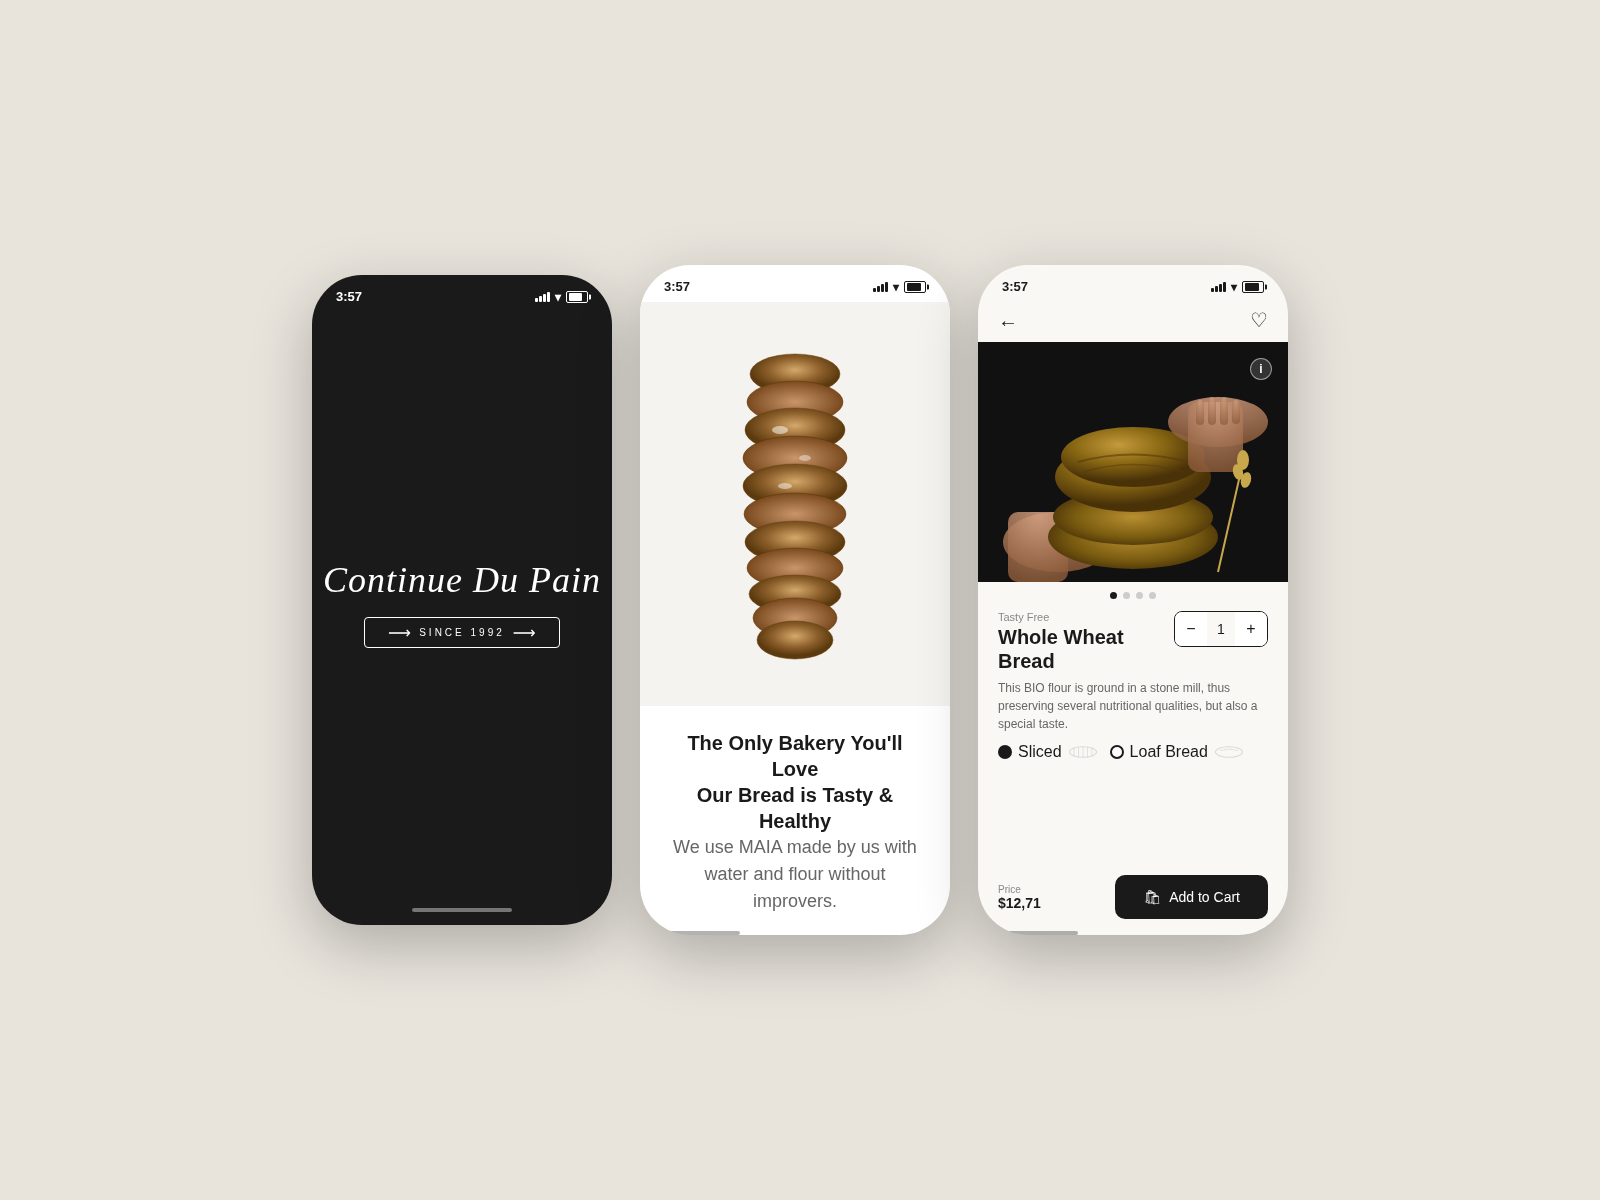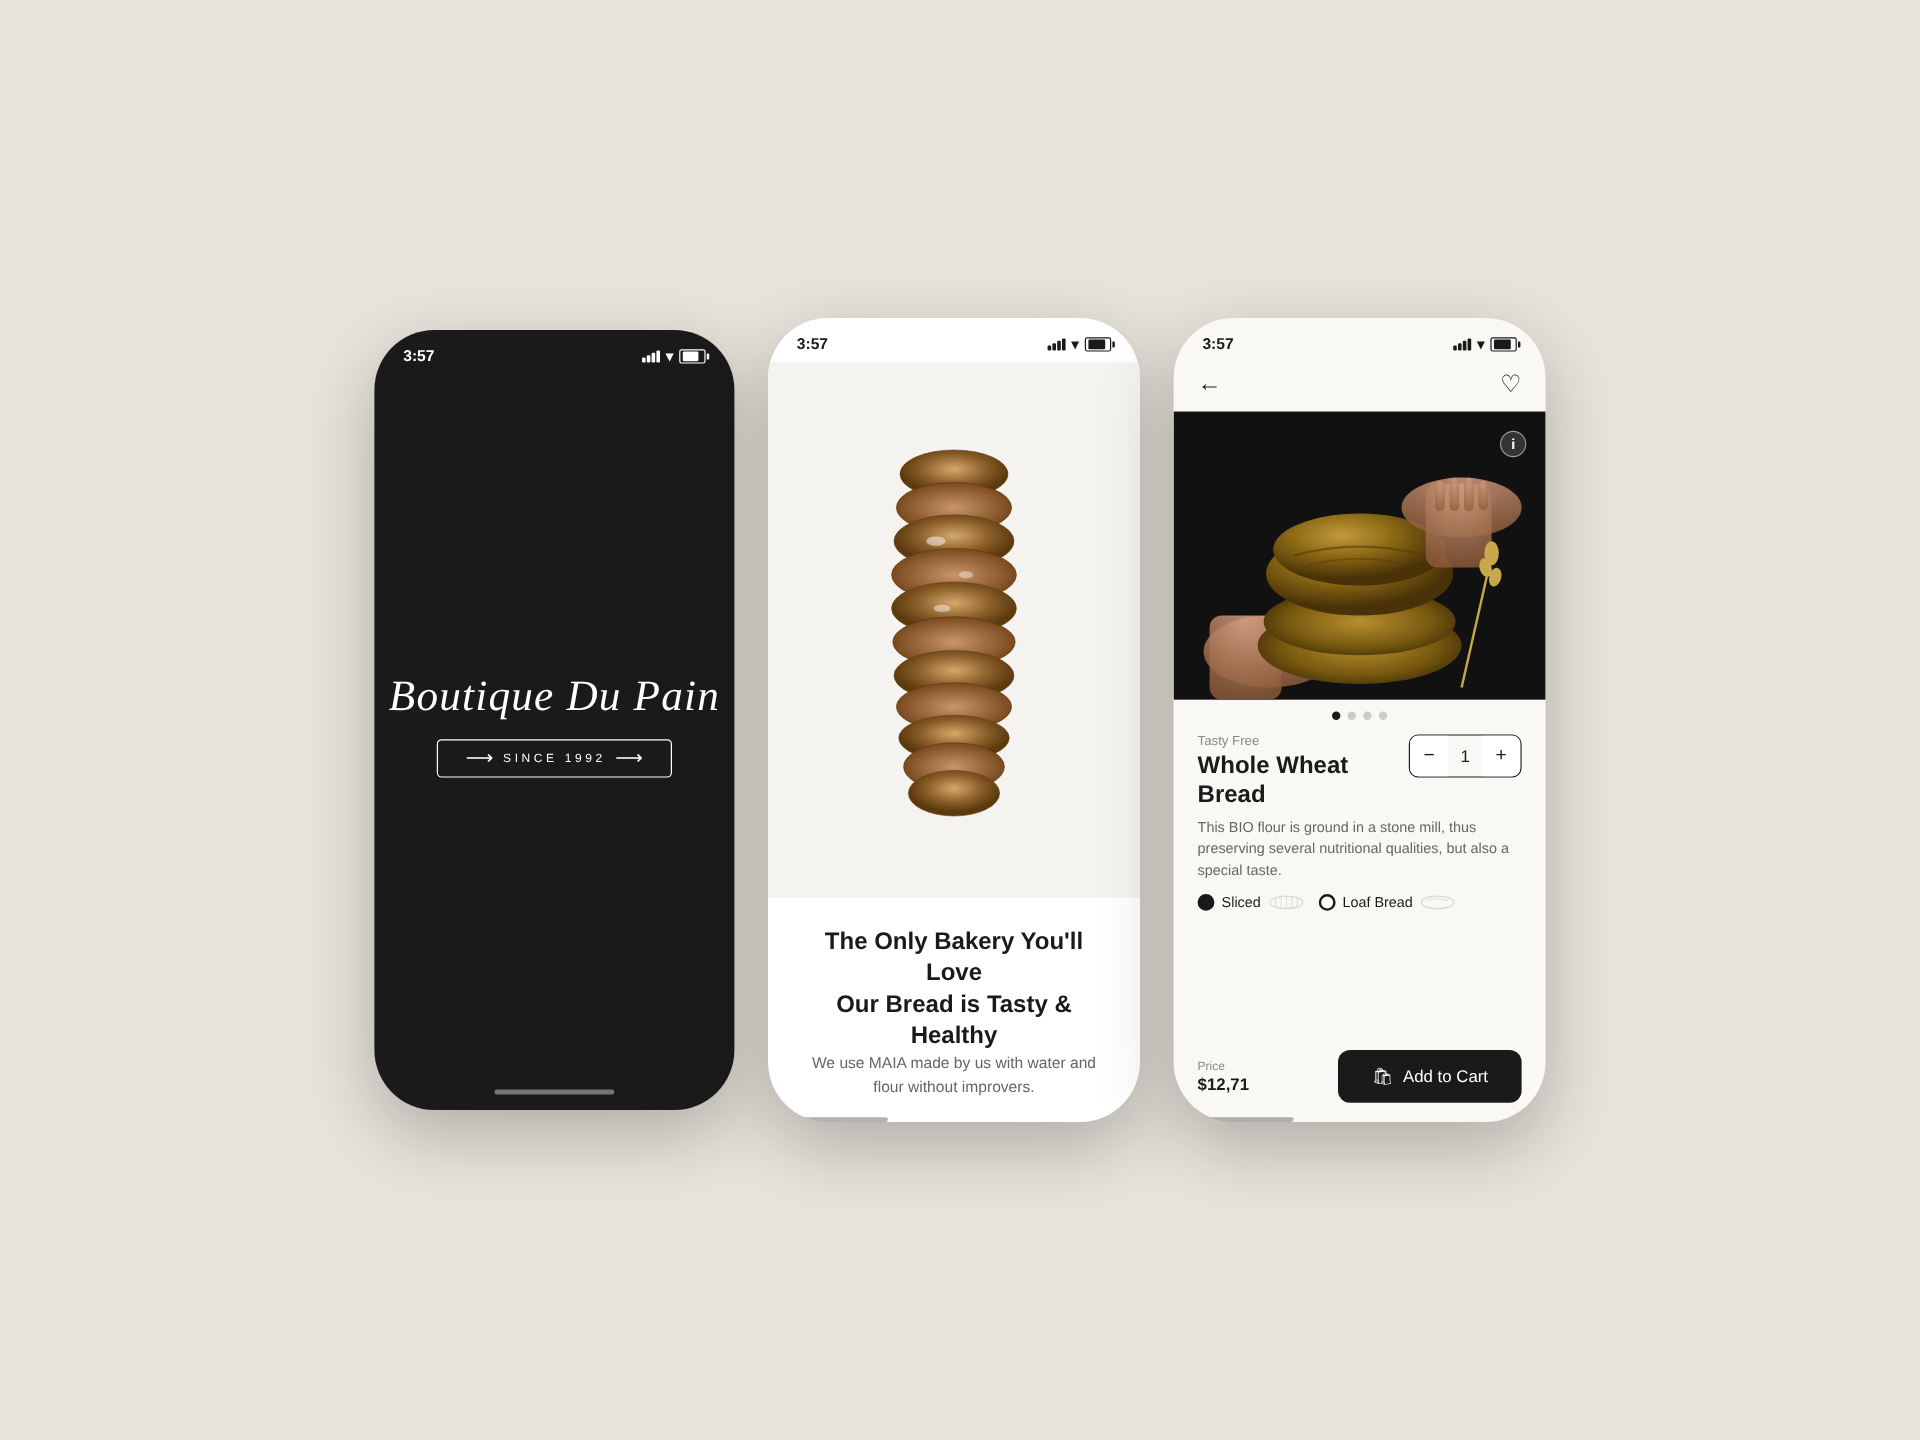--- a/index.html
+++ b/index.html
@@ -146,21 +146,21 @@
 
     .phone-2 .headline {
       font-size: 20px;
       font-weight: 700;
       color: #1a1a1a;
       text-align: center;
       line-height: 1.3;
     }
 
     .phone-2 .subtext {
-      font-size: 13px;
+      font-size: 18px;
       color: #666;
       text-align: center;
       line-height: 1.5;
     }
 
     .phone-2 .cta-button {
       background: #1a1a1a;
       color: #fff;
       border: none;
       border-radius: 10px;
@@ -339,21 +339,21 @@
       display: flex;
       align-items: center;
       justify-content: center;
     }
 
     .radio-dot.empty {
       background: #fff;
     }
 
     .variant-label {
-      font-size: 12px;
+      font-size: 16px;
       color: #1a1a1a;
     }
 
     .bread-icon-svg {
       width: 30px;
       height: 16px;
       opacity: 0.4;
     }
 
     .price-cart-row {
@@ -455,21 +455,21 @@
         </div>
         <span class="wifi-icon">▾</span>
         <div class="battery-icon" style="color:#fff;">
           <div class="battery-fill" style="width:80%;"></div>
           <div class="battery-cap"></div>
         </div>
       </div>
     </div>
 
     <div class="brand-center">
-      <div class="brand-logo">Boutique Du Pain</div>
+      <div class="brand-logo">Continue Du Pain</div>
       <div class="brand-tagline">
         <span style="font-size:16px; transform:scaleX(-1); display:inline-block;">⟵</span>
         <span>SINCE 1992</span>
         <span style="font-size:16px;">⟶</span>
       </div>
     </div>
 
     <div class="home-indicator">
       <div class="home-indicator-bar"></div>
     </div>

